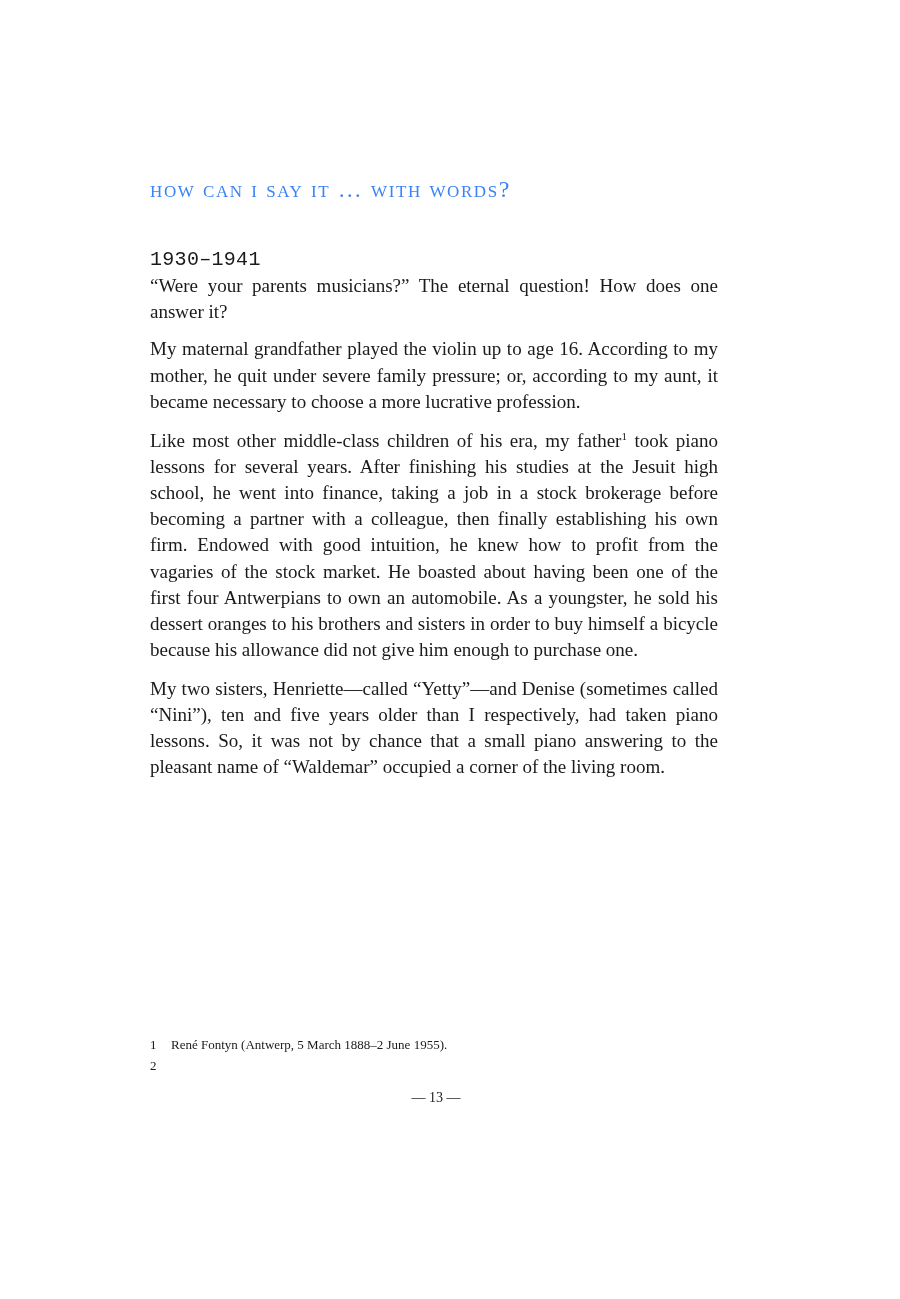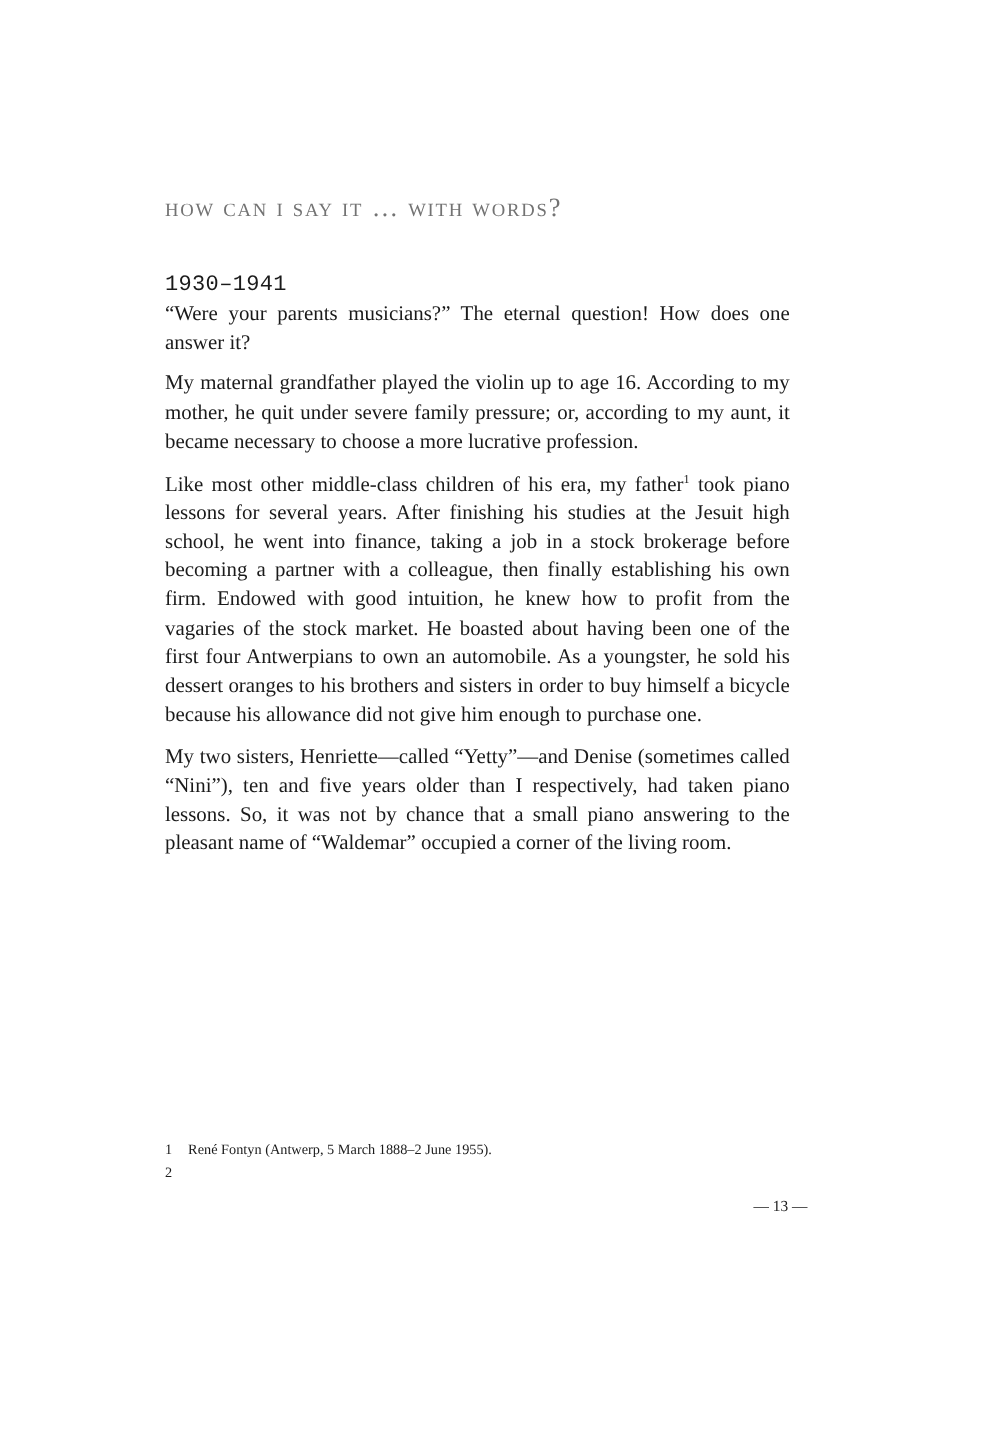--- a/index.html
+++ b/index.html
@@ -25,21 +25,21 @@
       position: absolute;
       left: 0;
       top: 176px;
       margin: 0;
       font-size: 24px;
       font-weight: normal;
       font-variant: small-caps;
       letter-spacing: 1.6px;
       text-transform: lowercase;
       white-space: nowrap;
-      color: #737373;
+      color: #3b82f6;
     }
     .section-date {
       position: absolute;
       left: 0;
       top: 247px;
       margin: 0;
       font-size: 20px;
       line-height: 26px;
       letter-spacing: 0.3px;
       font-family: Liberation Mono, monospace;
@@ -75,24 +75,24 @@
     }
     .footnote {
       display: flex;
     }
     .fn-num {
       width: 21px;
       flex: 0 0 21px;
     }
     .page-number {
       position: absolute;
-      left: 16px;
+      left: 2px;
       top: 1090px;
       width: 568px;
-      text-align: right;
+      text-align: center;
       font-size: 14px;
     }
   </style>
 </head>
 <body>
 
 <div class="page">
 
   <h1 class="chapter-title">How can I say it … with words?</h1>
 

